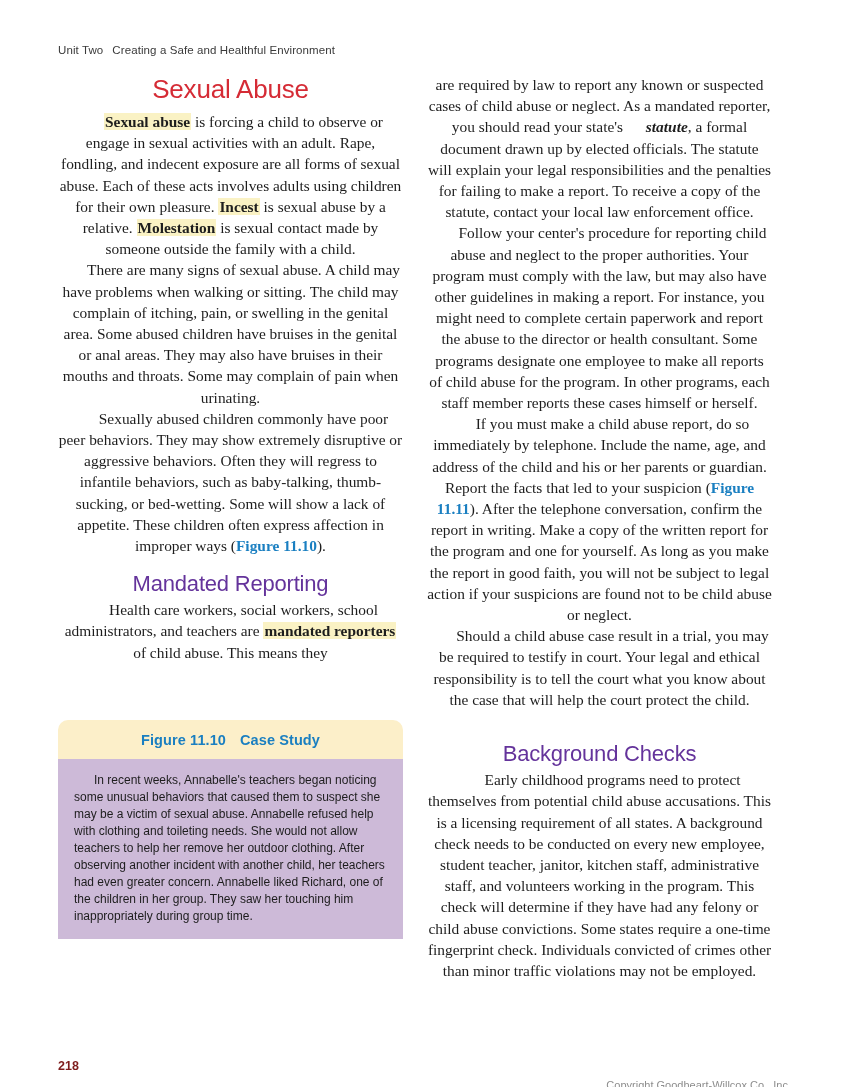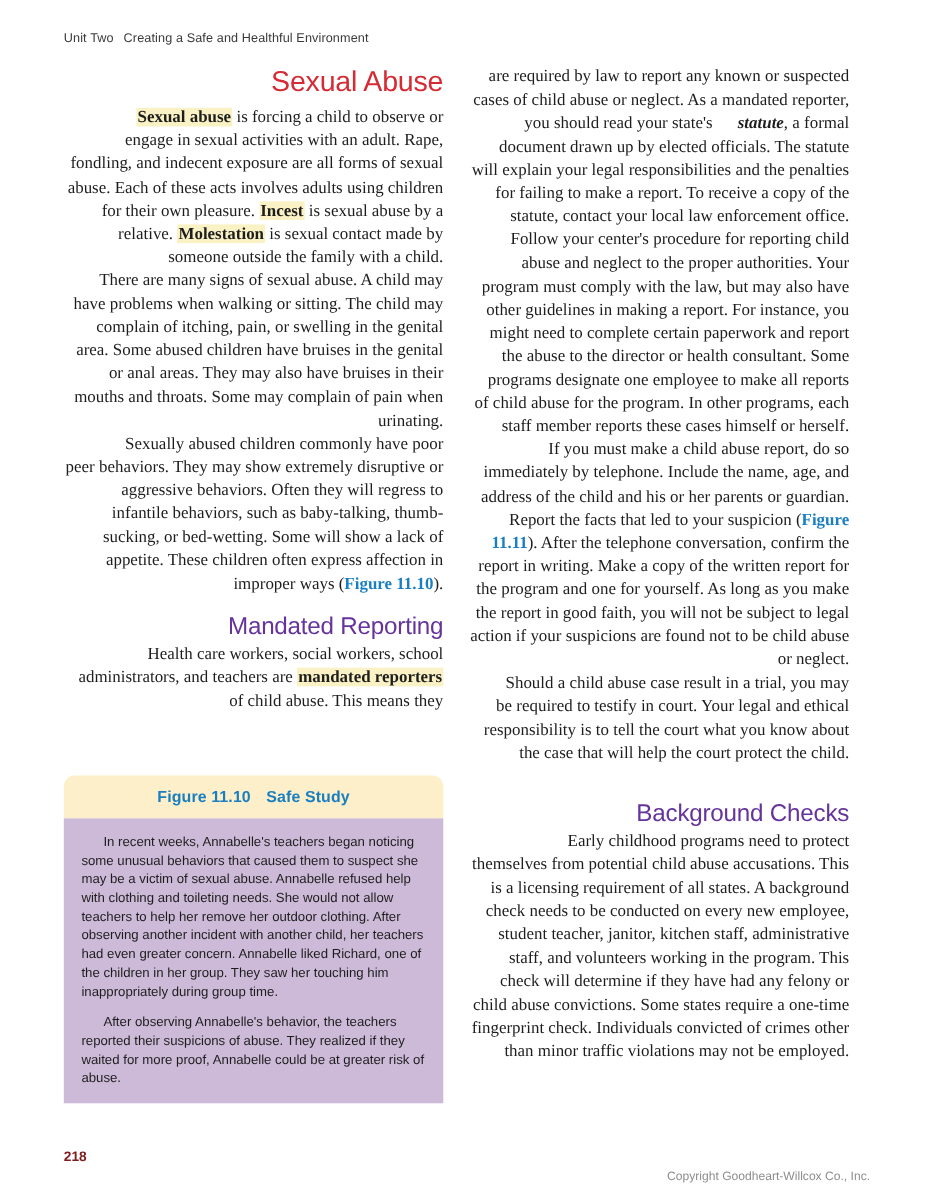--- a/index.html
+++ b/index.html
@@ -11,21 +11,21 @@
     width: 849px;
     height: 1087px;
     position: relative;
     font-family: "Liberation Serif", serif;
     color: #231f20;
     overflow: hidden;
   }
 
   .page {
     position: absolute;
-    left: 0; top: 2px;
+    left: 0; top: 17px;
     width: 849px;
     height: 859px;
     box-sizing: border-box;
   }
 
   
   .running-head {
     position: absolute;
     left: 58px;
     top: 27px;
@@ -35,21 +35,21 @@
     letter-spacing: 0.1px;
     white-space: nowrap;
   }
   .running-head .unit { margin-right: 9px; }
 
   
   .col {
     position: absolute;
     top: 57px;
     width: 345px;
-    text-align: right;
+    text-align: center;
   }
   .col-left  { left: 58px; }
   .col-right { left: 427px; }
 
   h1.section-title {
     font-family: "Liberation Sans", sans-serif;
     font-weight: 400;
     font-size: 26px;
     line-height: 30px;
     color: #d52b35;
@@ -184,24 +184,23 @@
     <p class="body">Should a child abuse case result in a trial, you may be required to testify in court. Your legal and ethical responsibility is to tell the court what you know about the case that will help the court protect the child.</p>
 
     <h2 class="subsection-title tight-top">Background Checks</h2>
 
     <p class="body">Early childhood programs need to protect themselves from potential child abuse accusations. This is a licensing requirement of all states. A background check needs to be conducted on every new employee, student teacher, janitor, kitchen staff, administrative staff, and volunteers working in the program. This check will determine if they have had any felony or child abuse convictions. Some states require a one-time fingerprint check. Individuals convicted of crimes other than minor traffic violations may not be employed.</p>
 
   </div>
 
   <div class="figure-box">
     <div class="figure-header">
-      <span class="fig-num">Figure 11.10</span><span>Safe Study</span>
+      <span class="fig-num">Figure 11.10</span><span>Case Study</span>
     </div>
     <div class="figure-body">
       <p>In recent weeks, Annabelle's teachers began noticing some unusual behaviors that caused them to suspect she may be a victim of sexual abuse. Annabelle refused help with clothing and toileting needs. She would not allow teachers to help her remove her outdoor clothing. After observing another incident with another child, her teachers had even greater concern. Annabelle liked Richard, one of the children in her group. They saw her touching him inappropriately during group time.</p>
-      <p>After observing Annabelle's behavior, the teachers reported their suspicions of abuse. They realized if they waited for more proof, Annabelle could be at greater risk of abuse.</p>
     </div>
   </div>
 
   <div class="footer-page-number">218</div>
   <div class="footer-copyright">Copyright Goodheart-Willcox Co., Inc.</div>
 
 </div>
 
 </body></html>

